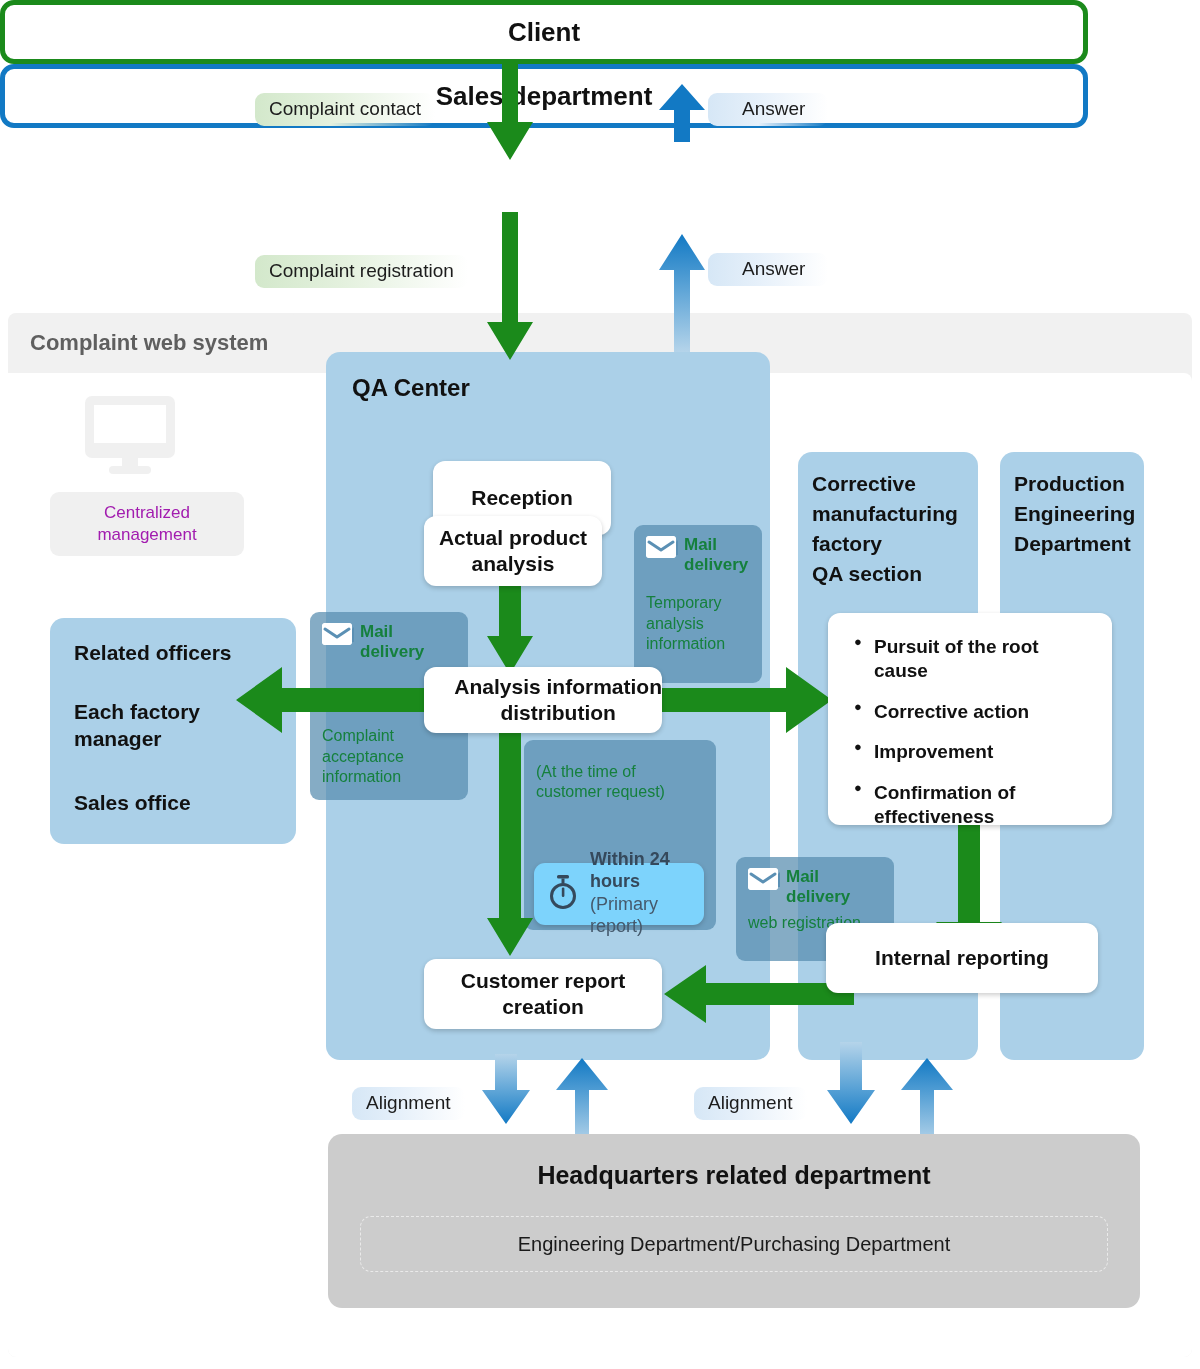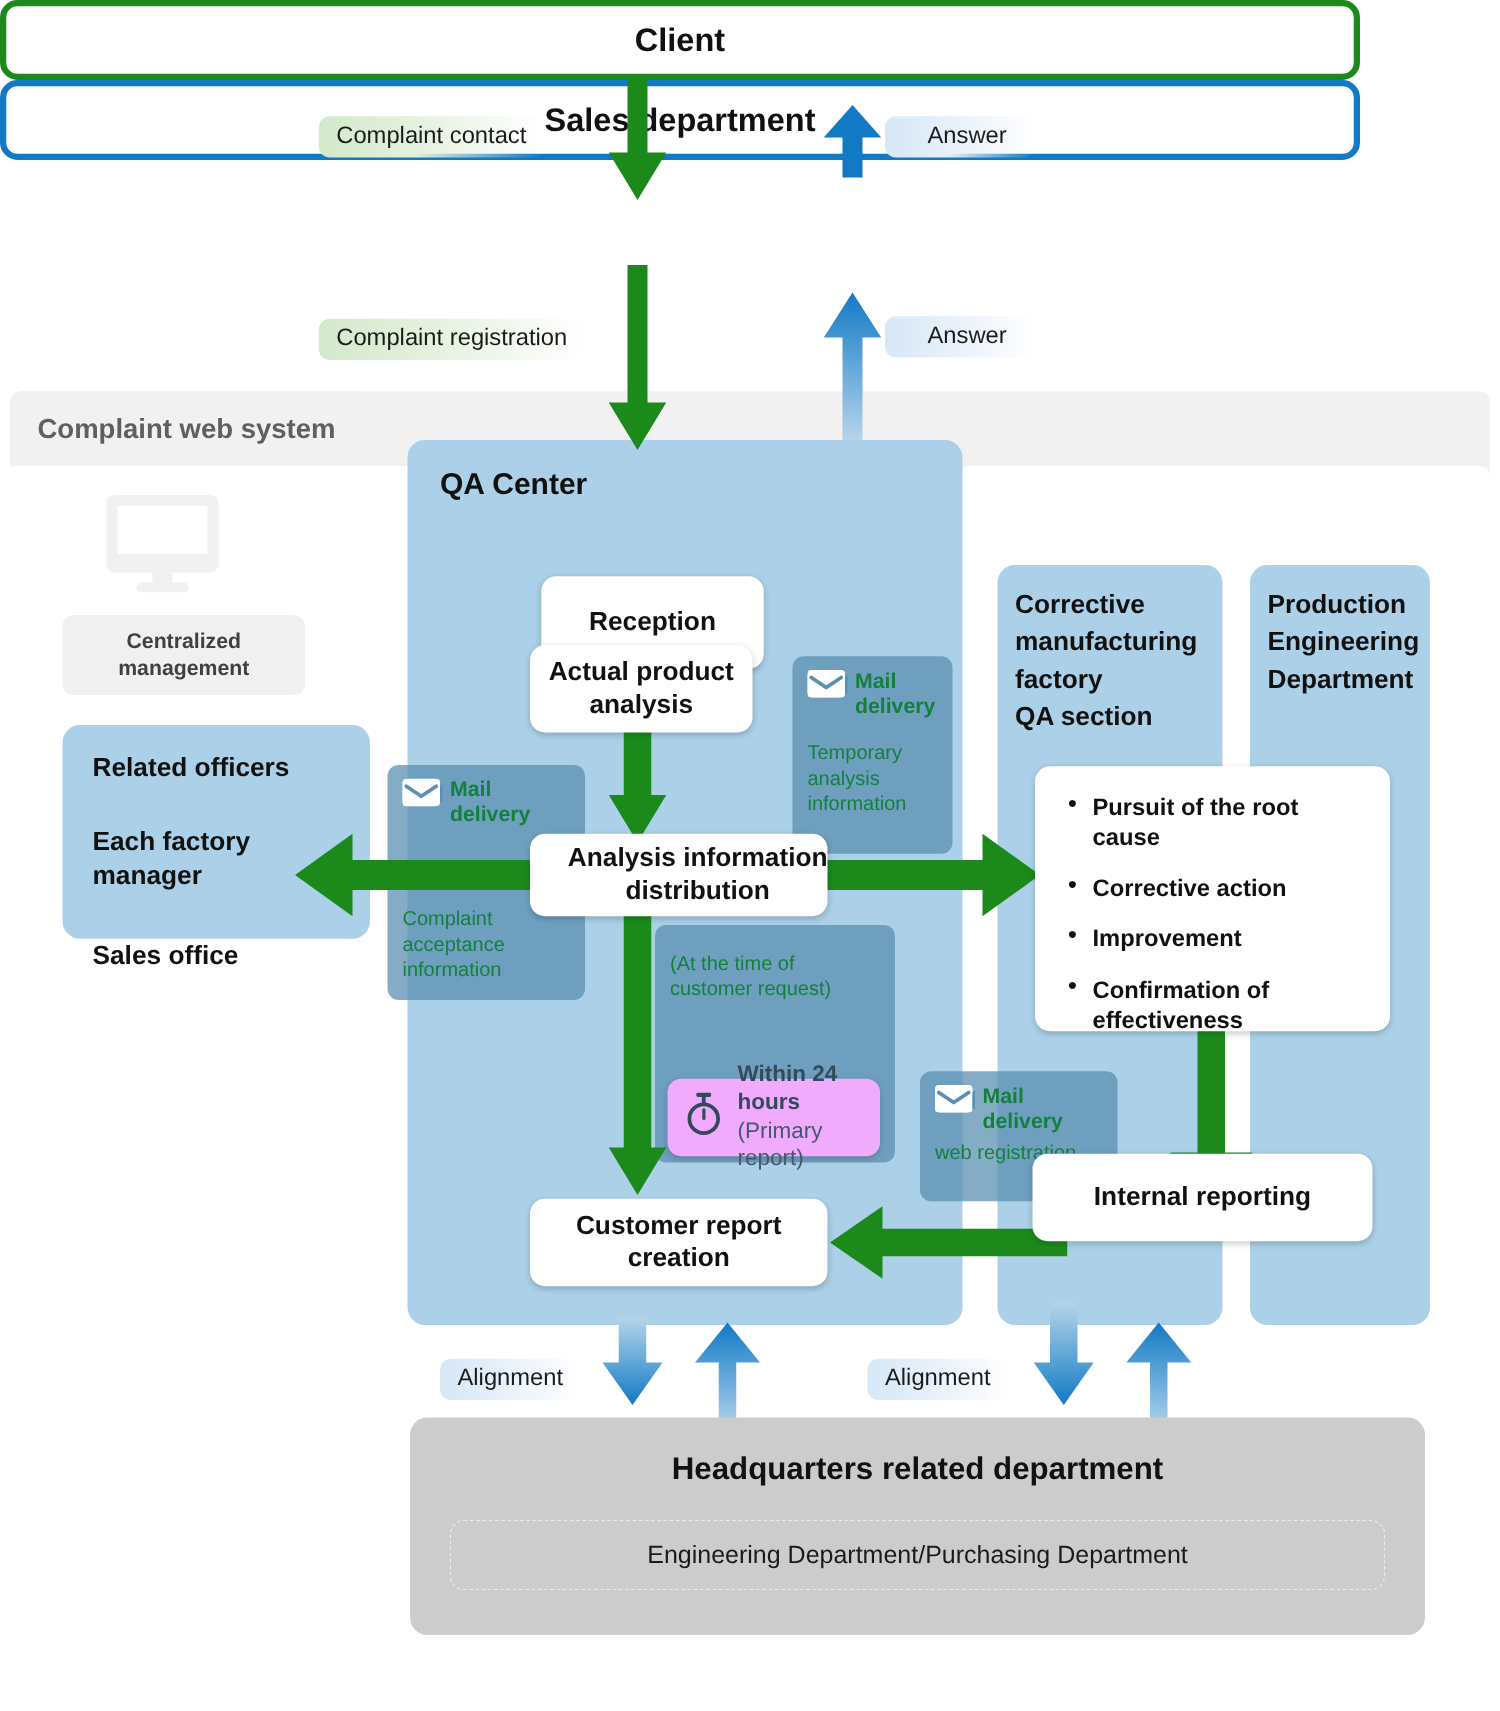--- a/index.html
+++ b/index.html
@@ -100,21 +100,21 @@
   
   .bullets { position:absolute; background:#fff; border-radius:12px;
     box-shadow:0 2px 5px rgba(0,0,0,.20); padding:22px 22px 20px 26px; }
   .bullets li { list-style:none; font-weight:700; font-size:19px; color:#111;
     line-height:1.25; margin-bottom:17px; position:relative; padding-left:20px; }
   .bullets li:last-child { margin-bottom:0; }
   .bullets li:before { content:"\25CF"; position:absolute; left:0; top:-1px; font-size:13px; }
 
   
   .timer {
-    position:absolute; background:#f0abfc; border-radius:11px;
+    position:absolute; background:#7dd3fc; border-radius:11px;
     box-shadow:0 2px 5px rgba(0,0,0,.18);
     display:flex; align-items:center; gap:11px; padding:9px 14px 10px 13px;
   }
   .timer-txt1 { font-weight:700; font-size:18px; color:#35495c; line-height:1.2; }
   .timer-txt2 { font-weight:400; font-size:18px; color:#45596c; line-height:1.25; }
 
   
   .hq {
     position:absolute; background:#cccccc; border-radius:14px;
   }
@@ -123,21 +123,21 @@
   .hq-sub {
     position:absolute; border:1px dashed #eaeaea; border-radius:11px;
     display:flex; align-items:center; justify-content:center;
     font-size:20px; color:#1a1a1a;
   }
 
   
   .cm-pill {
     position:absolute; background:#f0f0f0; border-radius:9px;
     display:flex; align-items:center; justify-content:center;
-    text-align:center; font-weight:700; font-size:17px; color:#404040;
+    text-align:center; font-weight:400; font-size:17px; color:#a21caf;
     line-height:1.3;
   }
   .monitor { position:absolute; }
 </style>
 </head>
 <body>
 
 <div id="root">
 
   <div class="ws-outer"></div>
@@ -152,21 +152,21 @@
       <rect x="9" y="9" width="72" height="38" fill="#ffffff"></rect>
       <rect x="37" y="62" width="16" height="9" fill="#f0f0f0"></rect>
       <rect x="24" y="70" width="42" height="8" rx="4" fill="#f0f0f0"></rect>
     </svg>
   </div>
   <div class="cm-pill" style="left:50px; top:492px; width:194px; height:64px;">
     <span style="white-space:pre-line;">Centralized
 management</span>
   </div>
 
-  <div class="blue-panel" style="left:50px; top:580px; width:246px; height:171px;">
+  <div class="blue-panel" style="left:50px; top:618px; width:246px; height:226px;">
     <div style="position:absolute; left:24px; top:22px; font-size:21px; font-weight:700; color:#111; line-height:1.25; white-space:pre-line;">Related officers</div>
     <div style="position:absolute; left:24px; top:80px; font-size:21px; font-weight:700; color:#111; line-height:1.3; white-space:pre-line;">Each factory
 manager</div>
     <div style="position:absolute; left:24px; top:172px; font-size:21px; font-weight:700; color:#111; line-height:1.25; white-space:pre-line;">Sales office</div>
   </div>
 
   <div class="blue-panel" style="left:326px; top:352px; width:444px; height:708px;">
     <div class="panel-title" style="left:26px; top:22px; font-size:24px;">QA Center</div>
   </div>
 

